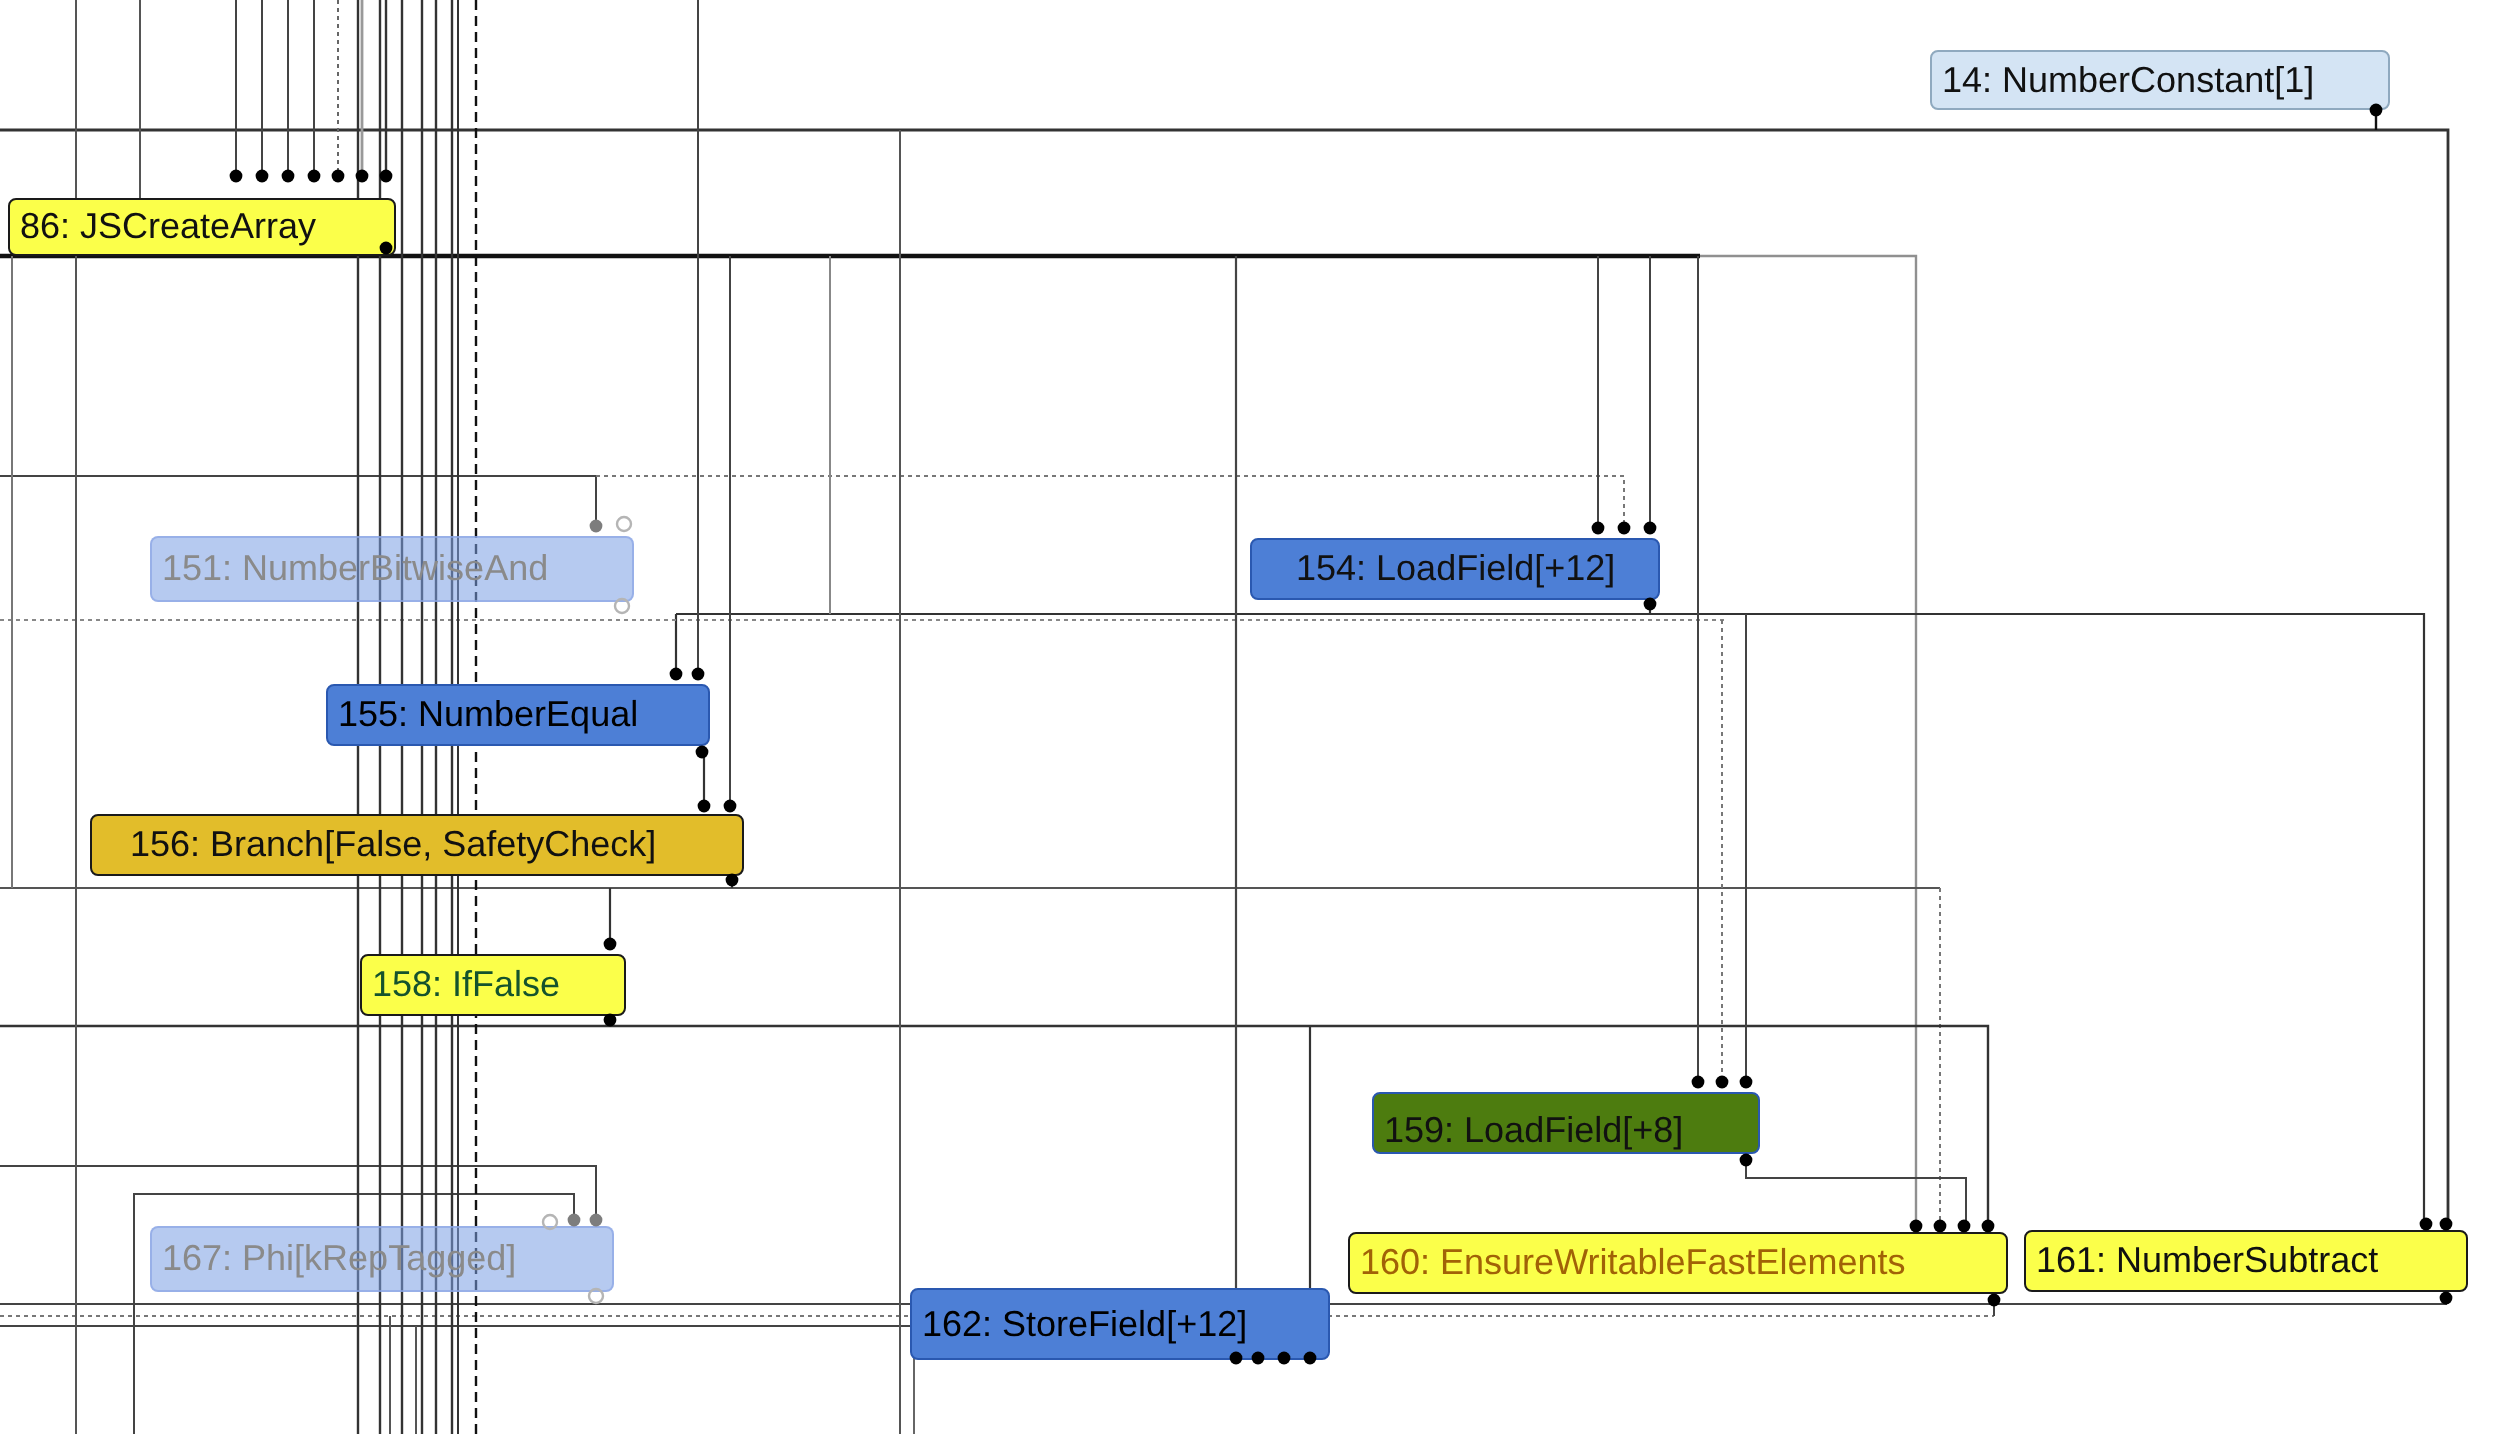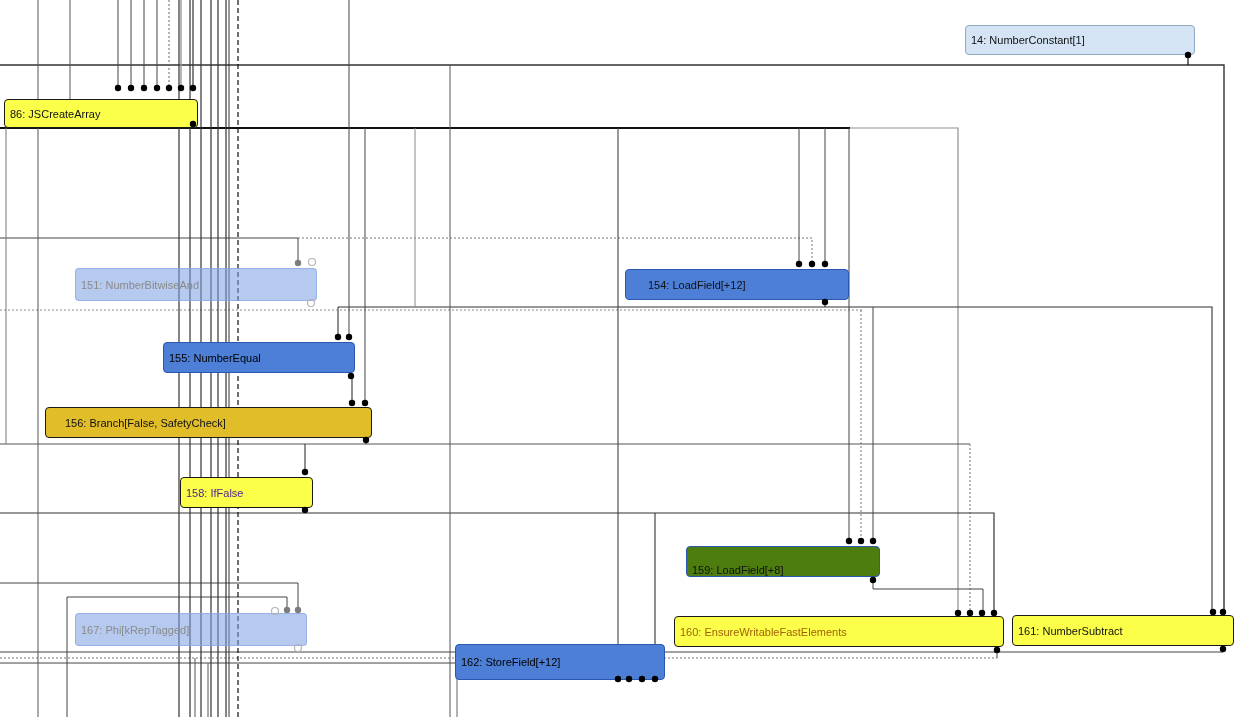--- a/index.html
+++ b/index.html
@@ -15,21 +15,21 @@
   }
   #edge-layer{z-index:1;}
   #node-layer{position:absolute;left:0;top:0;width:1253px;height:717px;z-index:2;}
   #port-layer{z-index:3;pointer-events:none;}
   .gnode{
     position:absolute;
     box-sizing:border-box;
     border-radius:4px;
     display:flex;align-items:center;
     padding-left:5px;
-    font-size:11px;
+    font-size:18px;
     white-space:nowrap;
     cursor:pointer;
   }
   .gnode span{pointer-events:none;}
 </style>
 </head>
 <body>
 
 <div id="canvas">
   <svg id="edge-layer">
@@ -95,30 +95,30 @@
   <div id="node-layer">
       <div class="gnode" style="left: 965px; top: 25px; width: 230px; height: 30px; background: rgb(212, 228, 244); border: 1.5px solid rgb(143, 169, 191); color: rgb(17, 17, 17);">
         <span>14: NumberConstant[1]</span>
       </div>
       <div class="gnode" style="left: 4px; top: 99px; width: 194px; height: 29px; background: rgb(251, 255, 74); border: 1.8px solid rgb(26, 26, 26); color: rgb(17, 17, 17);">
         <span>86: JSCreateArray</span>
       </div>
       <div class="gnode" style="left: 75px; top: 268px; width: 242px; height: 33px; background: rgba(122, 158, 228, 0.55); border: 1.5px solid rgba(140, 165, 230, 0.7); color: rgb(138, 138, 138);">
         <span>151: NumberBitwiseAnd</span>
       </div>
-      <div class="gnode" style="left: 625px; top: 269px; width: 224px; height: 31px; background: rgb(77, 127, 214); border: 1.5px solid rgb(42, 88, 176); color: rgb(17, 17, 17); padding-left: 22px;">
+      <div class="gnode" style="left: 625px; top: 269px; width: 205px; height: 31px; background: rgb(77, 127, 214); border: 1.5px solid rgb(42, 88, 176); color: rgb(17, 17, 17); padding-left: 22px;">
         <span>154: LoadField[+12]</span>
       </div>
       <div class="gnode" style="left: 163px; top: 342px; width: 192px; height: 31px; background: rgb(77, 127, 214); border: 1.5px solid rgb(42, 88, 176); color: #000000;">
         <span>155: NumberEqual</span>
       </div>
       <div class="gnode" style="left: 45px; top: 407px; width: 327px; height: 31px; background: rgb(226, 189, 42); border: 1.8px solid rgb(26, 26, 26); color: rgb(17, 17, 17); padding-left: 19px;">
         <span>156: Branch[False, SafetyCheck]</span>
       </div>
-      <div class="gnode" style="left: 180px; top: 477px; width: 133px; height: 31px; background: rgb(251, 255, 74); border: 1.8px solid rgb(26, 26, 26); color: #4c1d95;">
+      <div class="gnode" style="left: 180px; top: 477px; width: 133px; height: 31px; background: rgb(251, 255, 74); border: 1.8px solid rgb(26, 26, 26); color: #14532d;">
         <span>158: IfFalse</span>
       </div>
       <div class="gnode" style="left: 686px; top: 546px; width: 194px; height: 31px; background: #4d7c0f; border: 1.5px solid rgb(42, 88, 176); color: rgb(17, 17, 17); align-items: flex-end;">
         <span>159: LoadField[+8]</span>
       </div>
       <div class="gnode" style="left: 674px; top: 616px; width: 330px; height: 31px; background: rgb(251, 255, 74); border: 1.8px solid rgb(26, 26, 26); color: #a16207;">
         <span>160: EnsureWritableFastElements</span>
       </div>
       <div class="gnode" style="left: 1012px; top: 615px; width: 222px; height: 31px; background: rgb(251, 255, 74); border: 1.8px solid rgb(26, 26, 26); color: rgb(17, 17, 17);">
         <span>161: NumberSubtract</span>

